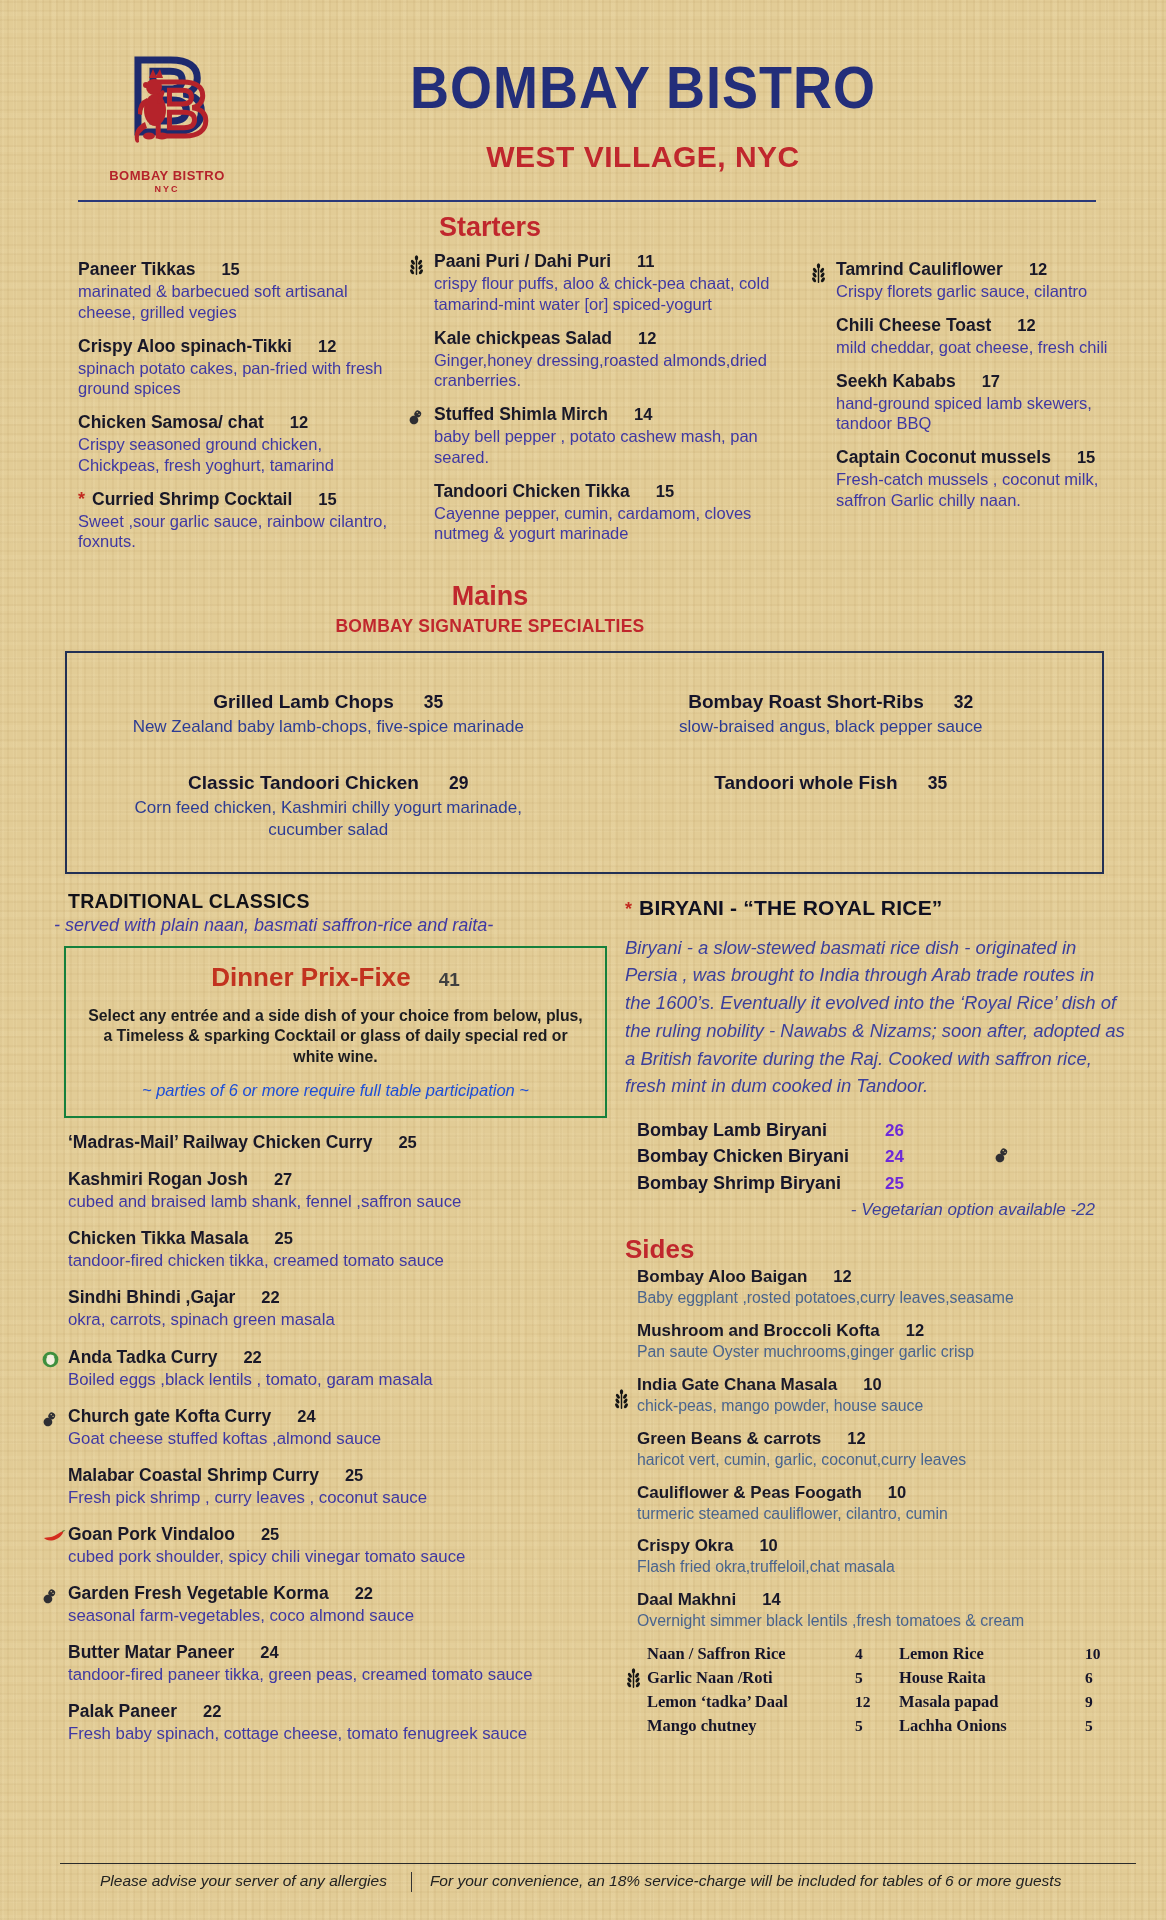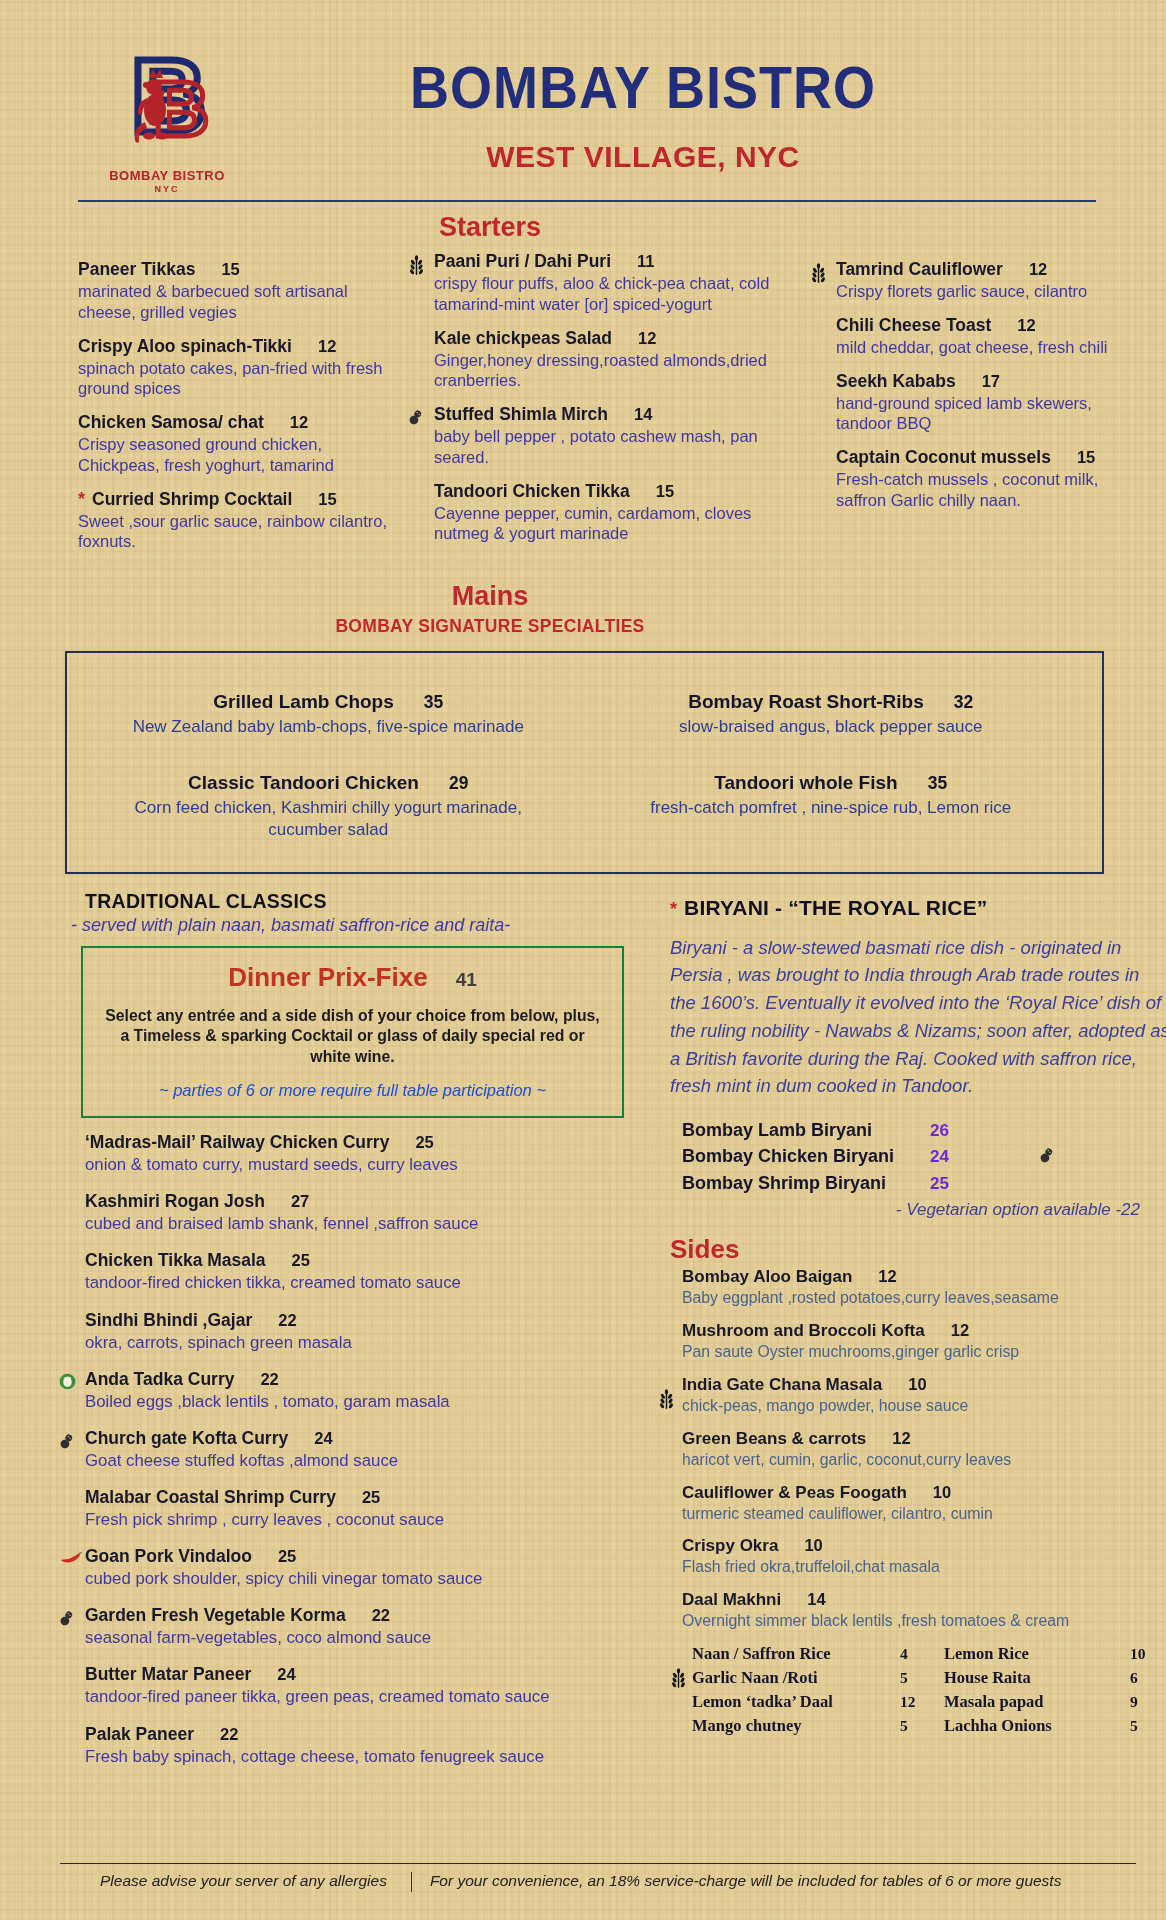--- a/index.html
+++ b/index.html
@@ -42,21 +42,21 @@
   .mains-title{margin:16px 0 0 0;}
   .mains-sub{color:#c0272d;font-weight:bold;font-size:17.5px;margin-top:4px;letter-spacing:.3px;}
   .sig-box{border:2px solid #223055;margin:14px 62px 0 65px;padding:38px 40px 30px 30px;
            display:grid;grid-template-columns:1fr 1fr;row-gap:34px;column-gap:40px;}
   .sig-item{text-align:center;}
   .sig-head{display:inline-flex;align-items:baseline;}
   .sig-name{font-weight:bold;font-size:19px;color:#15142a;}
   .sig-price{font-weight:bold;font-size:17.5px;color:#15142a;margin-left:30px;}
   .sig-desc{font-size:17px;color:#2d3c94;line-height:1.3;margin-top:3px;}
   
-  .lower{display:grid;grid-template-columns:578px 500px;column-gap:40px;padding-left:52px;margin-top:16px;}
+  .lower{display:grid;grid-template-columns:578px 500px;column-gap:12px;padding-left:35px;margin-top:16px;}
   .lcol{padding-left:33px;position:relative;}
   .classics-title{font-weight:bold;font-size:19.5px;color:#111118;letter-spacing:.3px;}
   .classics-note{font-style:italic;font-size:18px;color:#3f38a3;margin:2px 0 10px -14px;}
   .prix-box{border:2px solid #15803d;margin-left:-4px;margin-right:6px;padding:14px 18px 16px 18px;text-align:center;}
   .prix-head{display:inline-flex;align-items:baseline;}
   .prix-title{color:#c2321f;font-size:26px;font-weight:bold;}
   .prix-price{color:#404040;font-size:19px;font-weight:bold;margin-left:28px;}
   .prix-body{font-weight:bold;font-size:15.8px;color:#1c1c1f;line-height:1.32;margin-top:13px;}
   .prix-note{font-style:italic;font-size:16.5px;color:#1d4ed8;margin-top:13px;}
   .classics-list{margin-top:14px;}
@@ -313,21 +313,20 @@
         <span class="sig-price">29</span>
       </span>
       <div class="sig-desc">Corn feed chicken, Kashmiri chilly yogurt marinade, cucumber salad</div>
     </div>
 
     <div class="sig-item">
       <span class="sig-head">
         <span class="sig-name">Tandoori whole Fish</span>
         <span class="sig-price">35</span>
       </span>
-      <div class="sig-desc">fresh-catch pomfret , nine-spice rub, Lemon rice</div>
     </div>
   </div>
 
 <div class="lower">
 
   <div class="lcol">
     <div class="classics-title">TRADITIONAL CLASSICS</div>
     <div class="classics-note">- served with plain naan, basmati saffron-rice and raita-</div>
 
     <div class="prix-box">
@@ -341,21 +340,20 @@
 
     <div class="classics-list">
 
         <div class="item">
 
           <div class="item-head">
 
             <span class="item-name">‘Madras-Mail’ Railway Chicken Curry</span>
             <span class="item-price">25</span>
           </div>
-          <div class="item-desc">onion &amp; tomato curry, mustard seeds, curry leaves</div>
         </div>
 
         <div class="item">
 
           <div class="item-head">
 
             <span class="item-name">Kashmiri Rogan Josh</span>
             <span class="item-price">27</span>
           </div>
           <div class="item-desc">cubed and braised lamb shank, fennel ,saffron sauce</div>

